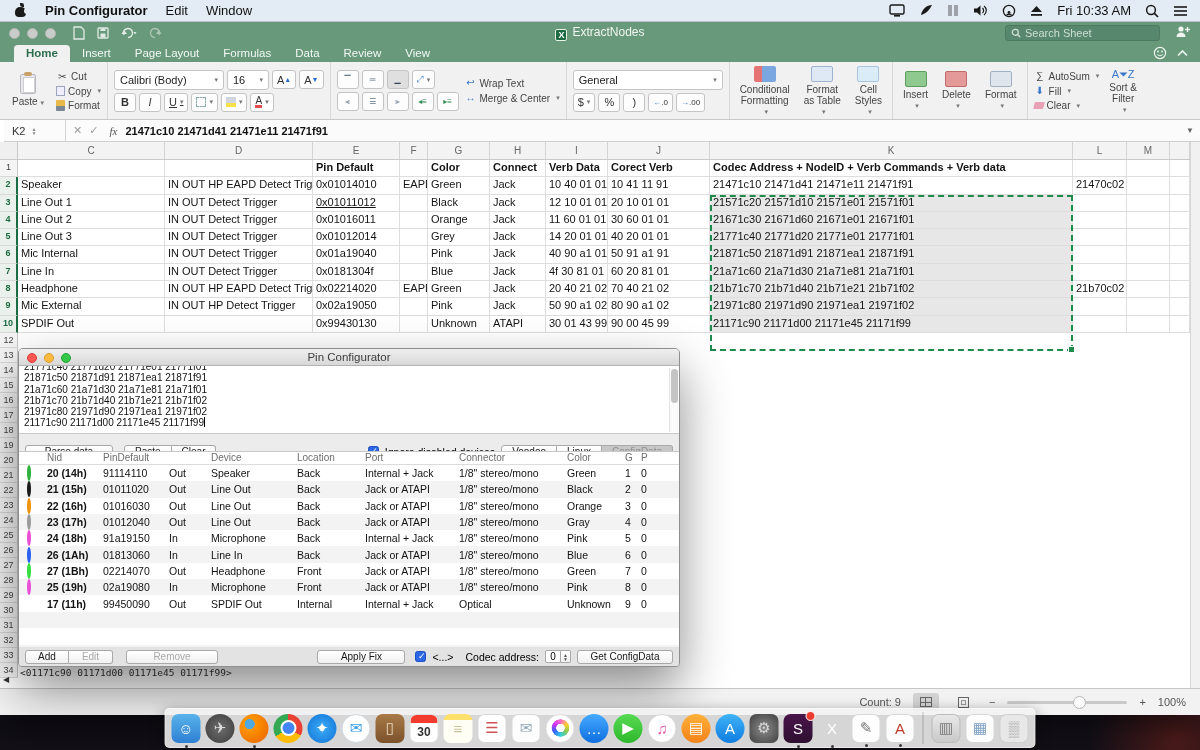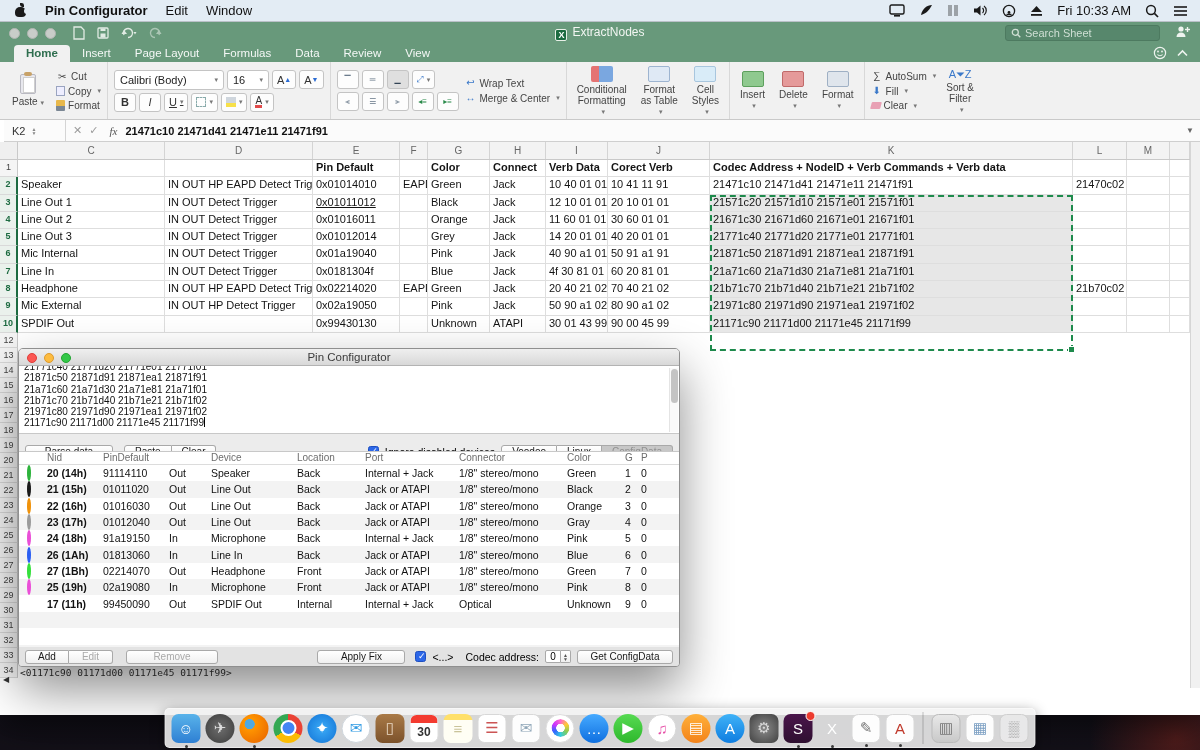--- a/index.html
+++ b/index.html
@@ -372,20 +372,37 @@
               <span class="smicon" style="color:#3a78c9">↩</span>
               <span>Wrap Text</span>
             </div>
           <div class="rrow ddk">
               <span class="smicon" style="color:#3a78c9">↔</span>
               <span>Merge &amp; Center</span>
             </div>
         </div>
       </div>
       <div class="rgroup">
+        <div class="rcol">
+          <span class="combo" style="width:150px">
+              <span>General</span>
+              <span style="font-size:7px;color:#777">▾</span>
+            </span>
+          <div class="rrow">
+            <span class="minib ddk">
+                <span>$</span>
+              </span>
+            <span class="minib">%</span>
+            <span class="minib">)</span>
+            <span class="minib" style="font-size:8px"><span style="color:#3a78c9">←</span>.0</span>
+            <span class="minib" style="font-size:8px"><span style="color:#3a78c9">→</span>.00</span>
+          </div>
+        </div>
+      </div>
+      <div class="rgroup">
         <div class="twoline ddk">
             <span class="ticon" style="background:linear-gradient(90deg,#e57373 35%,#7aa7e0 35%)"></span>
             <span style="white-space:pre">Conditional
 Formatting</span>
           </div>
         <div class="twoline ddk">
             <span class="ticon" style="background:#dfe9f5;border:1px solid #9db4d0"></span>
             <span style="white-space:pre">Format
 as Table</span>
           </div>
@@ -680,20 +697,35 @@
           </div>
           <div class="s-row extra">
             <div class="s-rowhdr">34</div>
           </div>
           <div class="sel-overlay"></div>
         </div>
       <div class="vscroll"></div>
       <span class="hs-arrow">◀</span>
     </div>
 
+    <div class="statusbar">
+      <span>Count: 9</span>
+      <span class="sb-btn on">
+          <span class="gridglyph"></span>
+        </span>
+      <span class="sb-btn">
+          <span class="pageglyph"></span>
+        </span>
+      <span>−</span>
+      <span class="zoomtrack">
+          <span class="zoomthumb"></span>
+        </span>
+      <span>+</span>
+      <span>100%</span>
+    </div>
   </div>
 
   <div class="pinwin">
     <div class="pw-titlebar">
       <div class="pw-lights">
         <span class="tl red"></span>
         <span class="tl yel"></span>
         <span class="tl grn"></span>
       </div>
       <span>Pin Configurator</span>

